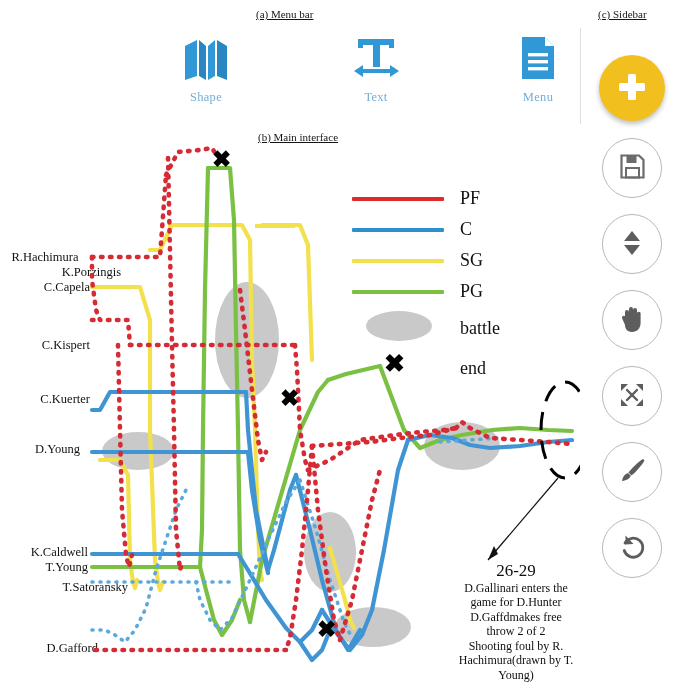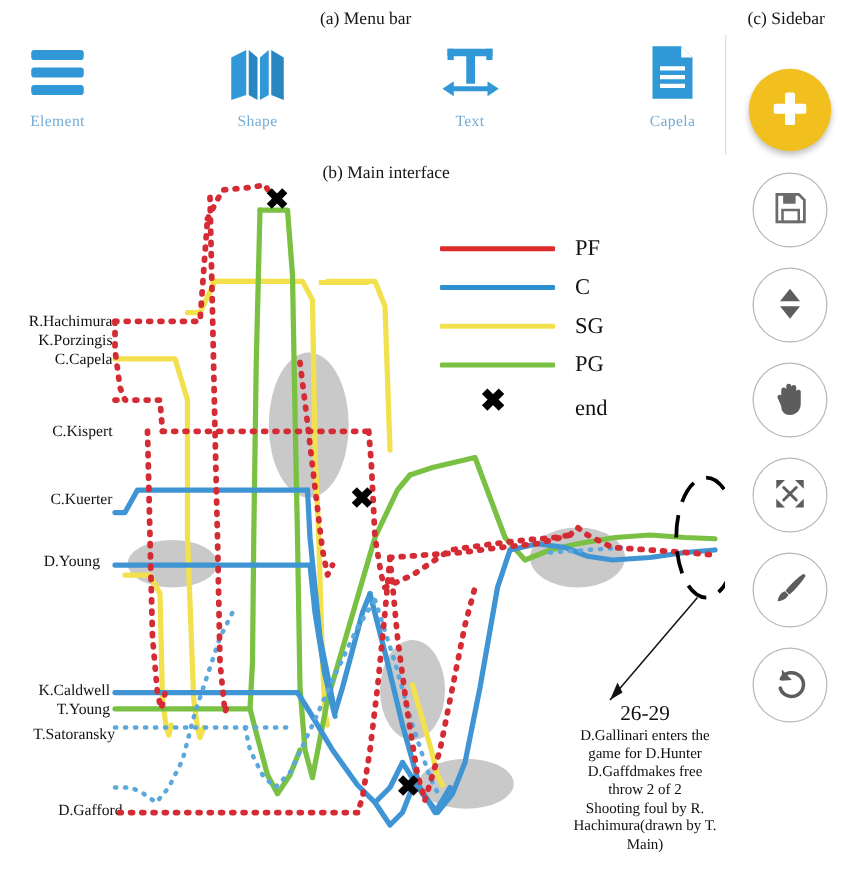--- a/index.html
+++ b/index.html
@@ -20,23 +20,24 @@
     position: absolute;
     inset: 0;
     width: 689px;
     height: 700px;
   }
 
   
   .caption {
     position: absolute;
     font-family: "Liberation Serif", serif;
-    font-size: 14px;
+    font-size: 11px;
     color: #151515;
     white-space: nowrap;
+    text-decoration: underline;
   }
   #cap-menu { left: 256px; top: 8px; }
   #cap-main { left: 258px; top: 131px; }
   #cap-side { left: 598px; top: 8px; }
 
   
   .menubar {
     position: absolute;
     left: 0; top: 30px;
     width: 580px; height: 92px;
@@ -211,30 +212,20 @@
 <body>
 
 <div class="app">
 
   <div class="caption" id="cap-menu">(a) Menu bar</div>
   <div class="caption" id="cap-main">(b) Main interface</div>
   <div class="caption" id="cap-side">(c) Sidebar</div>
 
   <div class="menubar">
 
-    <div class="menu-item" id="mi-element">
-      <span class="glyph">
-        <svg width="46" height="42" viewBox="0 0 46 42">
-          <rect x="2" y="3" width="42" height="8" rx="2.5" fill="#3098d6"></rect>
-          <rect x="2" y="17" width="42" height="8" rx="2.5" fill="#3098d6"></rect>
-          <rect x="2" y="31" width="42" height="8" rx="2.5" fill="#3098d6"></rect>
-        </svg>
-      </span>
-      <span class="mlabel">Element</span>
-    </div>
 
     <div class="menu-item" id="mi-text">
       <span class="glyph">
         <svg width="52" height="46" viewBox="0 0 52 46">
           <rect x="8" y="4" width="36" height="6" fill="#3098d6"></rect>
           <rect x="23" y="6" width="7" height="26" fill="#3098d6"></rect>
           <rect x="8" y="4" width="5" height="9" fill="#3098d6"></rect>
           <rect x="39" y="4" width="5" height="9" fill="#3098d6"></rect>
           <rect x="11" y="34" width="31" height="4" fill="#3098d6"></rect>
           <path d="M4 36 L13 30 L13 42 Z" fill="#3098d6"></path>
@@ -259,21 +250,21 @@
     <div class="menu-item" id="mi-story">
       <span class="glyph">
         <svg width="44" height="46" viewBox="0 0 44 46">
           <path d="M6 2 H29 L38 11 V44 H6 Z" fill="#3098d6"></path>
           <path d="M29 2 L38 11 H29 Z" fill="#ffffff"></path>
           <rect x="12" y="18" width="20" height="3.4" fill="#ffffff"></rect>
           <rect x="12" y="25" width="20" height="3.4" fill="#ffffff"></rect>
           <rect x="12" y="32" width="20" height="3.4" fill="#ffffff"></rect>
         </svg>
       </span>
-      <span class="mlabel">Capela</span>
+      <span class="mlabel">Menu</span>
     </div>
   </div>
   <div class="menu-divider"></div>
 
   <div class="sidebar">
 
     <button class="side-btn primary" id="sb-add">
       <span>
         <svg width="34" height="34" viewBox="0 0 34 34">
           <rect x="13" y="4" width="8" height="26" rx="1.5" fill="#ffffff"></rect>
@@ -337,29 +328,29 @@
     <button class="side-btn" id="sb-undo">
       <span>
         <svg width="27" height="27" viewBox="0 0 27 27">
           <path d="M6 10 A9.5 9.5 0 1 1 5.2 17.5" fill="none" stroke="#5d5d5d" stroke-width="2.8" stroke-linecap="round"></path>
           <path d="M6.5 2.5 L6.5 11.5 L14.5 11 Z" fill="#5d5d5d"></path>
         </svg>
       </span>
     </button>
   </div>
 
-  <div class="plabel" style="left:0;top:250px;width:90px;">R.Hachimura</div>
-  <div class="plabel" style="left:0;top:265px;width:90px;">K.Porzingis</div>
+  <div class="plabel" style="left:0;top:250px;width:90px;text-align:center;">R.Hachimura</div>
+  <div class="plabel" style="left:0;top:265px;width:90px;padding-left:31px;">K.Porzingis</div>
   <div class="plabel" style="left:0;top:280px;width:90px;">C.Capela</div>
   <div class="plabel" style="left:0;top:338px;width:90px;">C.Kispert</div>
   <div class="plabel" style="left:0;top:392px;width:90px;">C.Kuerter</div>
   <div class="plabel" style="left:0;top:442px;width:80px;">D.Young</div>
   <div class="plabel" style="left:0;top:545px;width:88px;">K.Caldwell</div>
   <div class="plabel" style="left:0;top:560px;width:88px;">T.Young</div>
-  <div class="plabel" style="left:0;top:580px;width:92px;">T.Satoransky</div>
+  <div class="plabel" style="left:0;top:580px;width:92px;padding-left:36px;">T.Satoransky</div>
   <div class="plabel" style="left:0;top:641px;width:88px;margin-left:10px;">D.Gafford</div>
 
   <div class="chart-area">
     <svg class="chart-svg" width="580" height="570" viewBox="0 0 580 570">
 
       <g>
         <ellipse cx="247" cy="210" rx="32" ry="58" fill="#c9c9c9"></ellipse>
         <ellipse cx="138" cy="321" rx="36" ry="19" fill="#c9c9c9"></ellipse>
         <ellipse cx="330" cy="422" rx="26" ry="40" fill="#c9c9c9"></ellipse>
         <ellipse cx="373" cy="497" rx="38" ry="20" fill="#c9c9c9"></ellipse>
@@ -453,30 +444,34 @@
       <span class="legend-label">C</span>
     </div>
     <div class="legend-row">
       <span class="legend-swatch" style="background:#f2e14d"></span>
       <span class="legend-label">SG</span>
     </div>
     <div class="legend-row">
       <span class="legend-swatch" style="background:#7ac143"></span>
       <span class="legend-label">PG</span>
     </div>
+    <div class="legend-row" style="height:42px">
+      <span class="legend-ellipse"></span>
+      <span class="legend-label" style="top:8px">battle</span>
+    </div>
     <div class="legend-row" style="height:36px">
       <span class="legend-x">✖</span>
       <span class="legend-label" style="top:6px">end</span>
     </div>
   </div>
 
   <div class="annotation">
     <div class="score">26-29</div>
     <span class="ann-line">D.Gallinari enters the</span>
     <span class="ann-line">game for D.Hunter</span>
     <span class="ann-line">D.Gaffdmakes free</span>
     <span class="ann-line">throw 2 of 2</span>
     <span class="ann-line">Shooting foul by R.</span>
     <span class="ann-line">Hachimura(drawn by T.</span>
-    <span class="ann-line">Main)</span>
+    <span class="ann-line">Young)</span>
   </div>
 
 </div>
 
 </body></html>

